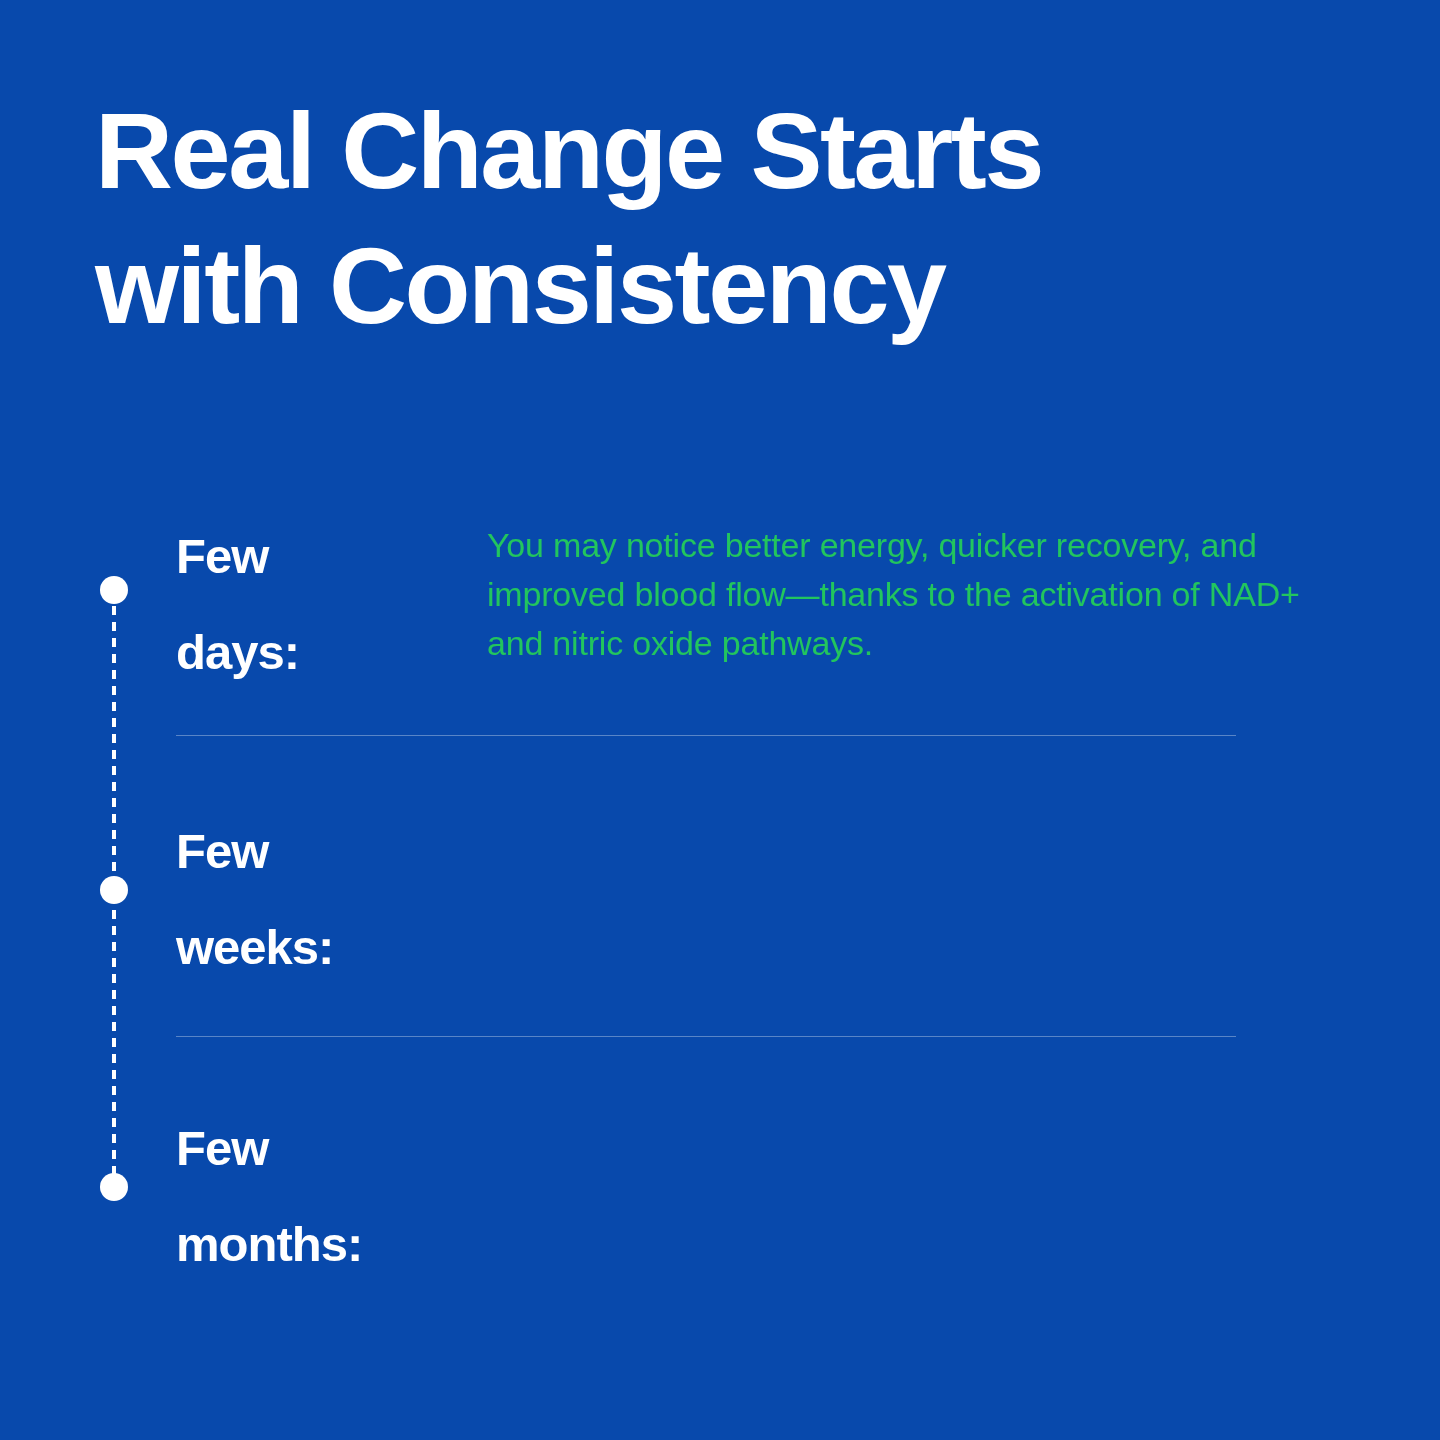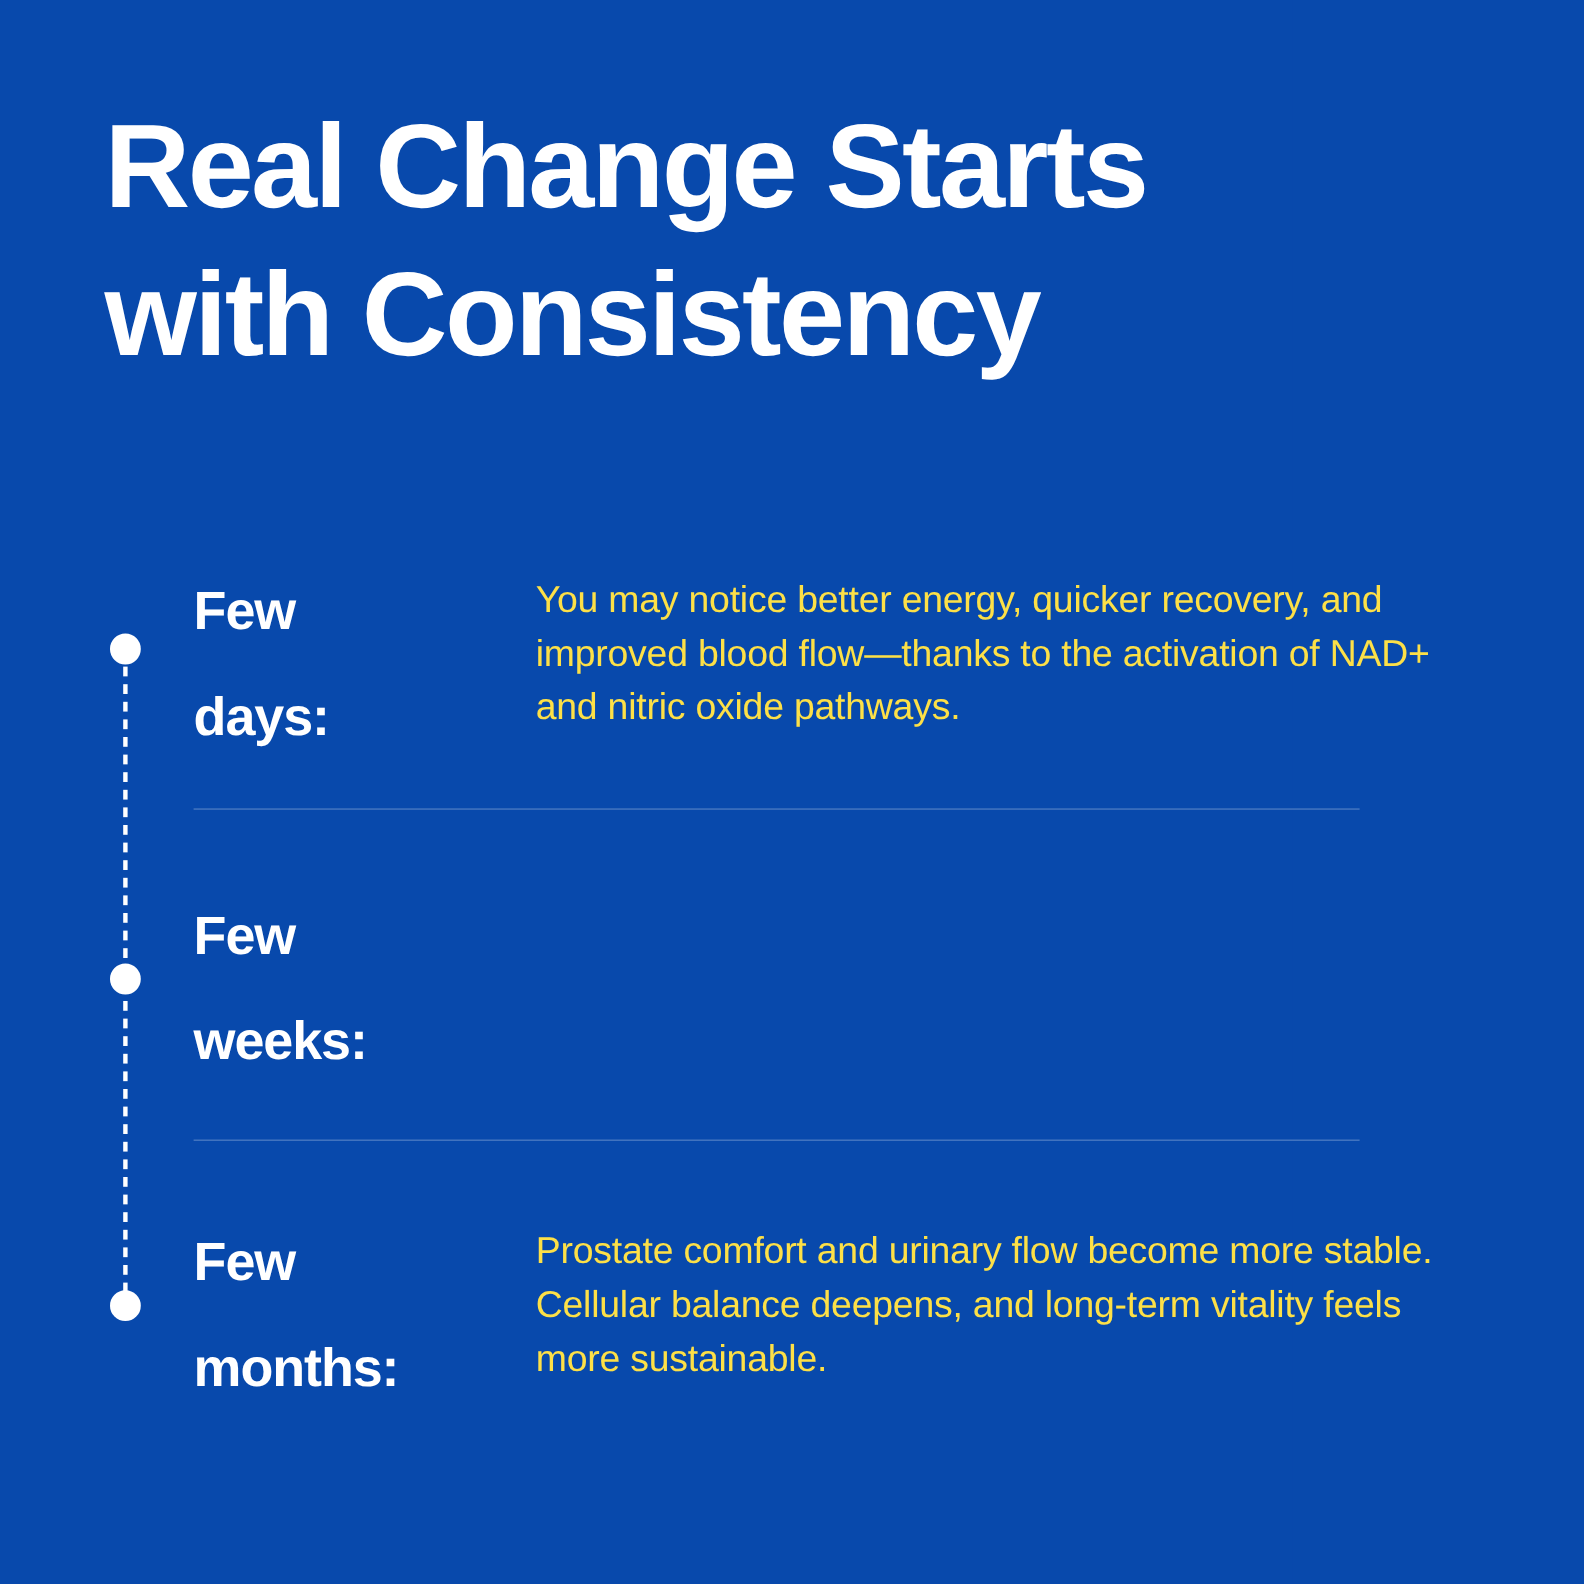--- a/index.html
+++ b/index.html
@@ -92,21 +92,21 @@
     color:#FFFFFF;
     font-size:49px;
     font-weight:700;
     line-height:96px;
     letter-spacing:-1px;
     white-space:pre-line;
   }
 
   .row-body {
     flex:1 1 auto;
-    color:#fde047;
+    color:#22c55e;
     font-size:34px;
     font-weight:400;
     line-height:49px;
     letter-spacing:-0.2px;
     padding-top:13px;
   }
 
   
   .divider {
     position:absolute;
@@ -145,17 +145,16 @@
     <div class="row r2">
       <div class="row-label">Few
 weeks:</div>
     </div>
 
     <div class="divider v2"></div>
 
     <div class="row r3">
       <div class="row-label">Few
 months:</div>
-      <div class="row-body">Prostate comfort and urinary flow become more stable. Cellular balance deepens, and long-term vitality feels more sustainable.</div>
     </div>
 
   </div>
 </div>
 
 </body></html>

